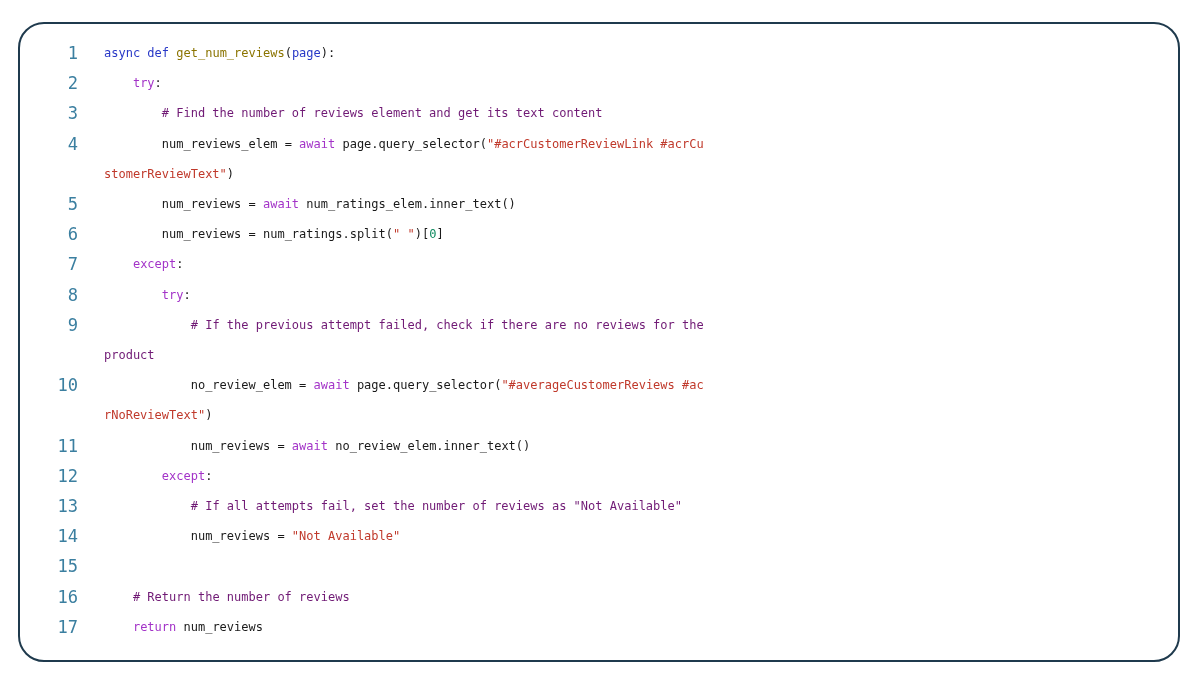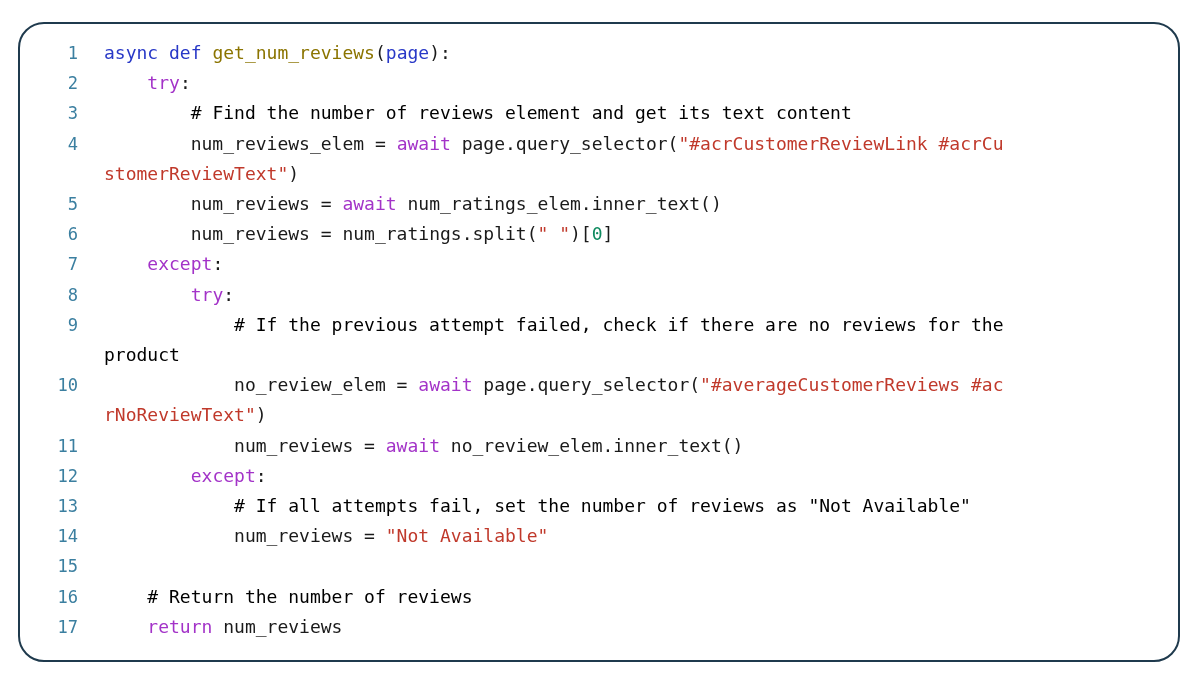--- a/index.html
+++ b/index.html
@@ -48,34 +48,34 @@
     font-size: 17.1px;
     line-height: 30.2px;
     user-select: none;
     white-space: pre;
   }
 
   .code-text {
     flex: 1 1 auto;
     white-space: pre;
     color: #1a1a1a;
-    font-size: 18px;
+    font-size: 12px;
     line-height: 30.2px;
   }
 
   
   .cont .ln { color: transparent; }
   .cont .code-text { padding-left: 0; }
 
   
   .kw   { color: #2838c7; font-weight: 400; }      
   .fn   { color: #8b7400; }                         
   .par  { color: #2838c7; }                         
   .ctl  { color: #a333c8; margin-top: 12px; }                         
-  .com  { color: #000000; }                         
+  .com  { color: #701a75; }                         
   .str  { color: #c0392b; }                         
   .num  { color: #0e8a5f; }                         
   .op   { color: #1a1a1a; }
   .pl   { color: #1a1a1a; }
 </style>
 </head>
 <body>
 
 <div class="code-card">
   <div class="code-body" id="code-listing"><div class="code-row"><span class="ln">1</span><span class="code-text"><span class="kw">async</span><span class="pl"> </span><span class="kw">def</span><span class="pl"> </span><span class="fn">get_num_reviews</span><span class="pl">(</span><span class="par">page</span><span class="pl">):</span></span></div><div class="code-row"><span class="ln">2</span><span class="code-text"><span class="pl">    </span><span class="ctl">try</span><span class="pl">:</span></span></div><div class="code-row"><span class="ln">3</span><span class="code-text"><span class="pl">        </span><span class="com"># Find the number of reviews element and get its text content</span></span></div><div class="code-row"><span class="ln">4</span><span class="code-text"><span class="pl">        num_reviews_elem </span><span class="op">=</span><span class="pl"> </span><span class="ctl">await</span><span class="pl"> page.query_selector(</span><span class="str">"#acrCustomerReviewLink #acrCu</span></span></div><div class="code-row cont"><span class="ln"></span><span class="code-text"><span class="str">stomerReviewText"</span><span class="pl">)</span></span></div><div class="code-row"><span class="ln">5</span><span class="code-text"><span class="pl">        num_reviews </span><span class="op">=</span><span class="pl"> </span><span class="ctl">await</span><span class="pl"> num_ratings_elem.inner_text()</span></span></div><div class="code-row"><span class="ln">6</span><span class="code-text"><span class="pl">        num_reviews </span><span class="op">=</span><span class="pl"> num_ratings.split(</span><span class="str">" "</span><span class="pl">)[</span><span class="num">0</span><span class="pl">]</span></span></div><div class="code-row"><span class="ln">7</span><span class="code-text"><span class="pl">    </span><span class="ctl">except</span><span class="pl">:</span></span></div><div class="code-row"><span class="ln">8</span><span class="code-text"><span class="pl">        </span><span class="ctl">try</span><span class="pl">:</span></span></div><div class="code-row"><span class="ln">9</span><span class="code-text"><span class="pl">            </span><span class="com"># If the previous attempt failed, check if there are no reviews for the</span></span></div><div class="code-row cont"><span class="ln"></span><span class="code-text"><span class="com">product</span></span></div><div class="code-row"><span class="ln">10</span><span class="code-text"><span class="pl">            no_review_elem </span><span class="op">=</span><span class="pl"> </span><span class="ctl">await</span><span class="pl"> page.query_selector(</span><span class="str">"#averageCustomerReviews #ac</span></span></div><div class="code-row cont"><span class="ln"></span><span class="code-text"><span class="str">rNoReviewText"</span><span class="pl">)</span></span></div><div class="code-row"><span class="ln">11</span><span class="code-text"><span class="pl">            num_reviews </span><span class="op">=</span><span class="pl"> </span><span class="ctl">await</span><span class="pl"> no_review_elem.inner_text()</span></span></div><div class="code-row"><span class="ln">12</span><span class="code-text"><span class="pl">        </span><span class="ctl">except</span><span class="pl">:</span></span></div><div class="code-row"><span class="ln">13</span><span class="code-text"><span class="pl">            </span><span class="com"># If all attempts fail, set the number of reviews as "Not Available"</span></span></div><div class="code-row"><span class="ln">14</span><span class="code-text"><span class="pl">            num_reviews </span><span class="op">=</span><span class="pl"> </span><span class="str">"Not Available"</span></span></div><div class="code-row"><span class="ln">15</span><span class="code-text">&nbsp;</span></div><div class="code-row"><span class="ln">16</span><span class="code-text"><span class="pl">    </span><span class="com"># Return the number of reviews</span></span></div><div class="code-row"><span class="ln">17</span><span class="code-text"><span class="pl">    </span><span class="ctl">return</span><span class="pl"> num_reviews</span></span></div></div>

